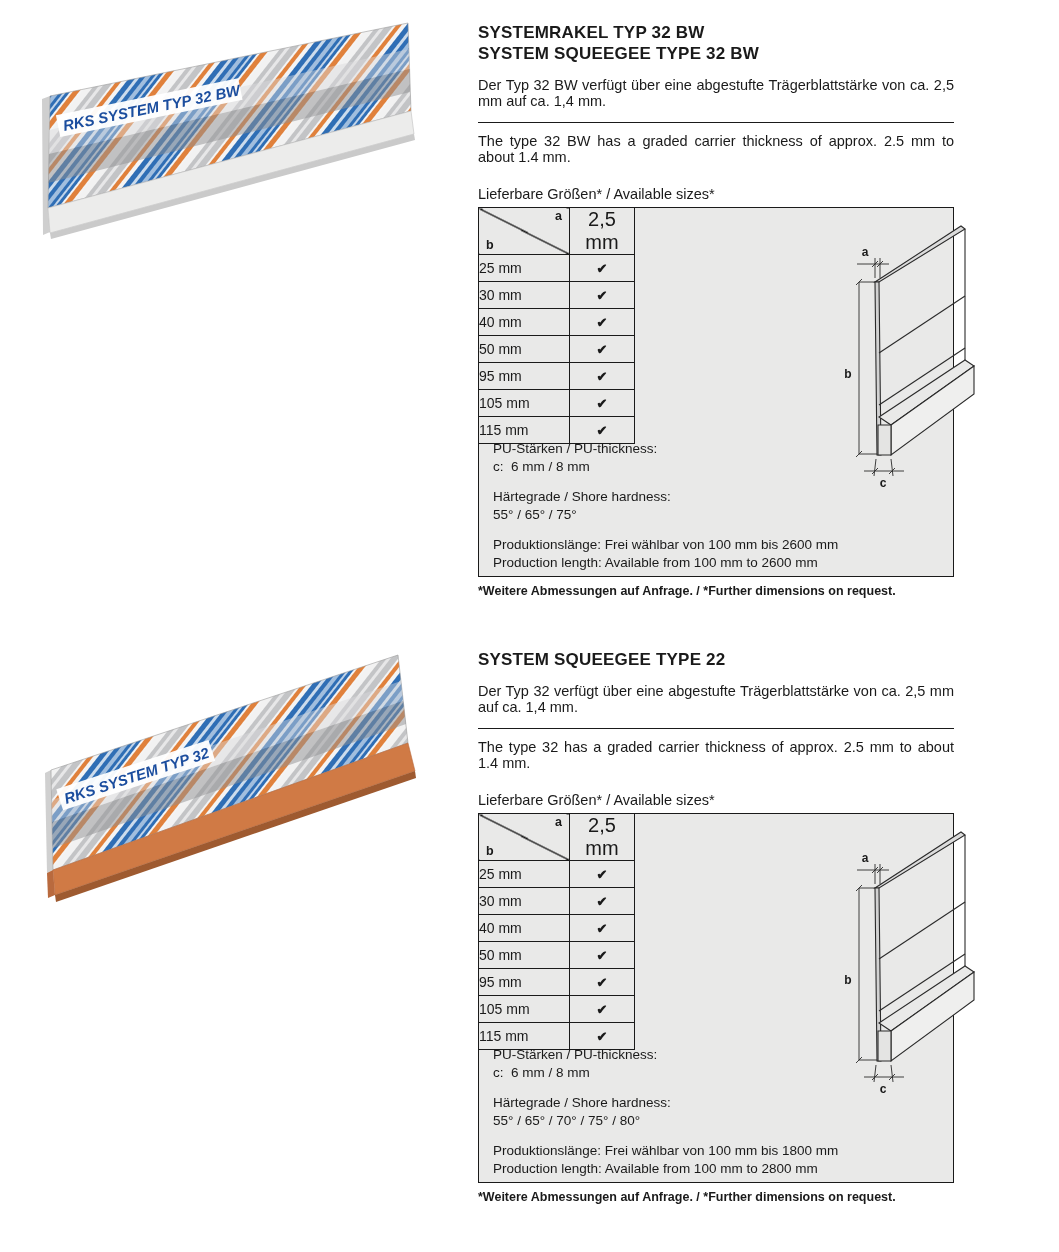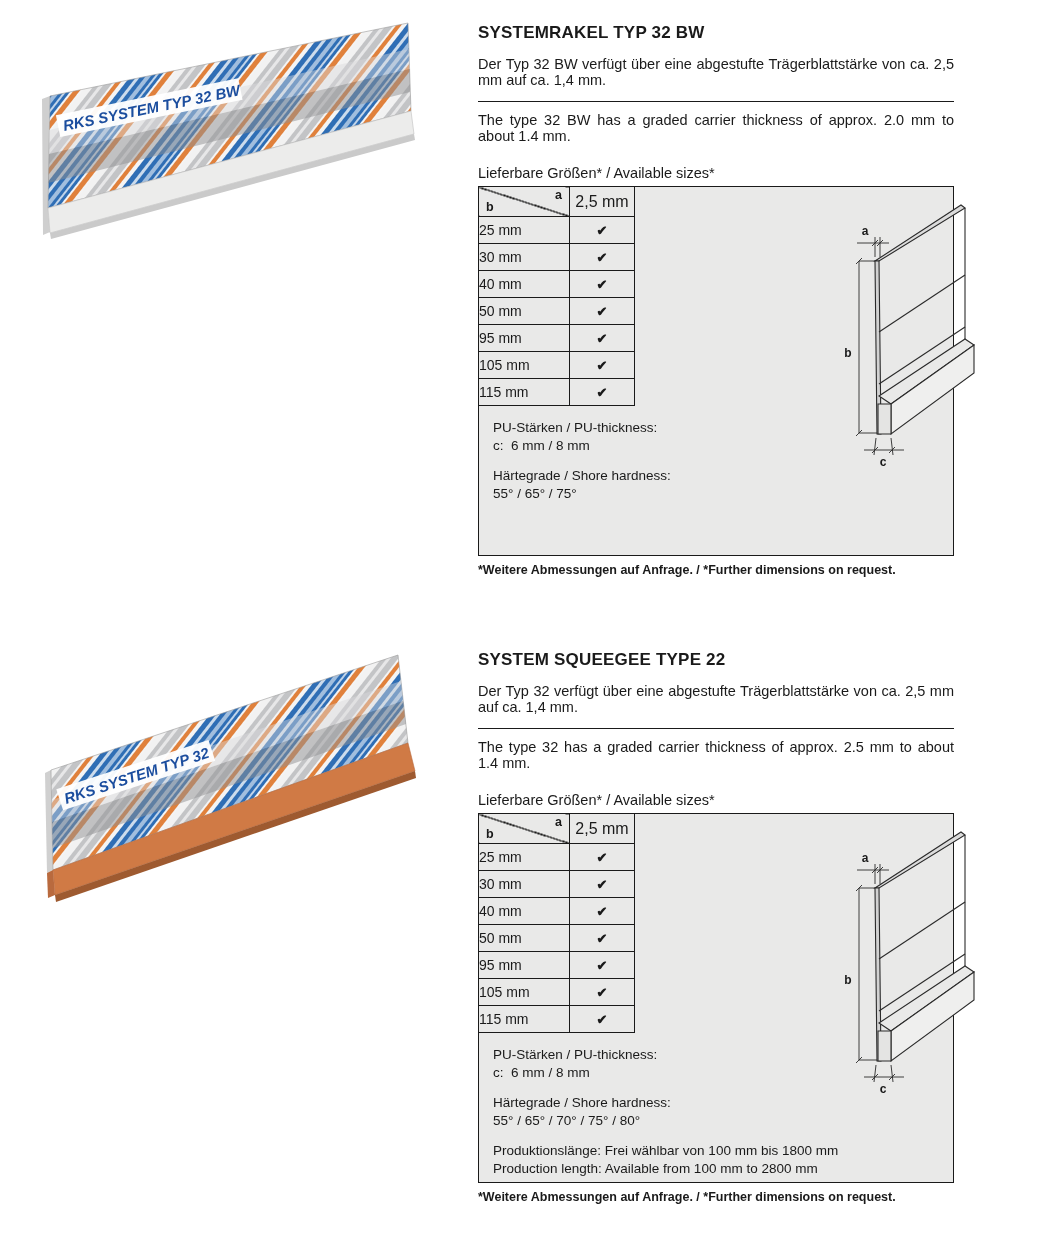--- a/index.html
+++ b/index.html
@@ -11,21 +11,21 @@
   .para{font-size:14.5px;line-height:16px;text-align:justify;margin:0;}
   .rule{border:none;border-top:1px solid #1a1a1a;margin:13px 0 10px 0;}
   .sizes-heading{font-size:14.5px;font-weight:normal;margin:21px 0 5px 0;}
   .panel{position:relative;background:#e9e9e8;border:1px solid #1a1a1a;height:368px;}
   .sizes-table{border-collapse:collapse;position:absolute;left:-1px;top:-1px;}
   .sizes-table td{border:1px solid #1a1a1a;background:#e9e9e8;padding:0;}
   .corner-cell{position:relative;width:78px;height:29px;
     background:linear-gradient(to top right,#e9e9e8 calc(50% - .7px),#1a1a1a calc(50% - .7px),#1a1a1a calc(50% + .7px),#e9e9e8 calc(50% + .7px)) !important;}
   .corner-a{position:absolute;top:1px;right:7px;font-size:12.5px;font-weight:bold;}
   .corner-b{position:absolute;bottom:2px;left:7px;font-size:12.5px;font-weight:bold;}
-  .thick-cell{width:64px;height:29px;text-align:center;font-size:16px;}
+  .thick-cell{width:64px;height:29px;text-align:center;font-size:20px;}
   .size-cell{width:78px;height:26px;text-align:left;padding-right:12px !important;font-size:14px;}
   .check-cell{width:64px;text-align:center;font-size:13px;font-weight:bold;}
   .panel-text{position:absolute;left:14px;top:232px;font-size:13.5px;font-weight:normal;line-height:18px;}
   .panel-text p{margin:0 0 12px 0;}
   .panel-text p:last-child{margin:0;}
   .diagram{position:absolute;left:340px;top:0;width:200px;height:310px;}
   .diagram text{font-size:12px;font-weight:bold;fill:#1a1a1a;text-anchor:middle;
     font-family:"Liberation Sans",sans-serif;}
   .footnote{font-size:12.5px;font-weight:bold;margin-top:7px;}
   .photo-label{font-size:15px;font-weight:bold;font-style:italic;fill:#1b4d9e;
@@ -63,24 +63,25 @@
     <polygon points="22,227 386,128 387,134 23,233" fill="#cacaca"></polygon>
     <g transform="translate(36,124) rotate(-11.5)">
       <rect x="-5" y="-16" width="186" height="22" fill="#ffffff" opacity="0.95"></rect>
       <text x="0" y="1" class="photo-label">RKS SYSTEM TYP 32 BW</text>
     </g>
   </svg>
 
   <div class="col" style="top:22px;">
     <div class="titles">
       <div>SYSTEMRAKEL TYP 32 BW</div>
+      <div>SYSTEM SQUEEGEE TYPE 32 BW</div>
     </div>
     <p class="para">Der Typ 32 BW verfügt über eine abgestufte Trägerblattstärke von ca. 2,5 mm auf ca. 1,4 mm.</p>
     <hr class="rule">
-    <p class="para">The type 32 BW has a graded carrier thickness of approx. 2.0 mm to about 1.4 mm.</p>
+    <p class="para">The type 32 BW has a graded carrier thickness of approx. 2.5 mm to about 1.4 mm.</p>
     <div class="sizes-heading">Lieferbare Größen* / Available sizes*</div>
 
     <div class="panel">
       <table class="sizes-table">
         <tbody>
             <tr>
           <td class="corner-cell">
             <span class="corner-a">a</span>
             <span class="corner-b">b</span>
           </td>
@@ -118,20 +119,24 @@
         </table>
 
       <div class="panel-text">
         <p>
           <span>PU-Stärken / PU-thickness:</span><br>
           <span>c:&nbsp; 6 mm / 8 mm</span>
         </p>
         <p>
           <span>Härtegrade / Shore hardness:</span><br>
           <span>55° / 65° / 75°</span>
+        </p>
+        <p>
+          <span>Produktionslänge: Frei wählbar von 100 mm bis 2600 mm</span><br>
+          <span>Production length: Available from 100 mm to 2600 mm</span>
         </p>
       </div>
 
       <svg class="diagram" viewBox="0 0 200 310">
         <g stroke="#2a2a2a" stroke-width="1.1" fill="none">
           <polygon points="56,74 60,74 146,21 142,18" fill="#dcdcdc"></polygon>
           <polygon points="56,74 60,74 62,247 58,247" fill="#d2d2d2"></polygon>
           <line x1="146" y1="21" x2="146" y2="152"></line>
           <line x1="60" y1="145" x2="146" y2="88"></line>
           <line x1="60" y1="197" x2="146" y2="140"></line>

